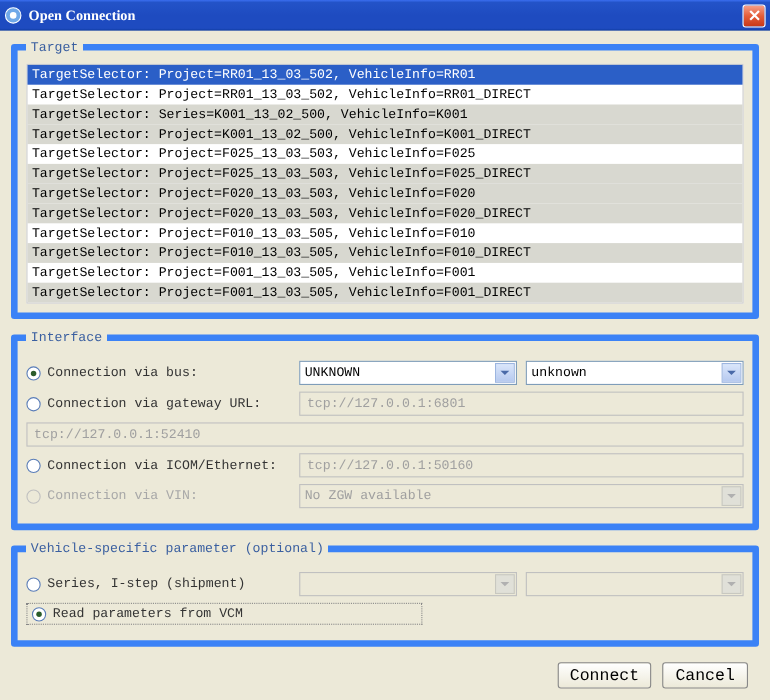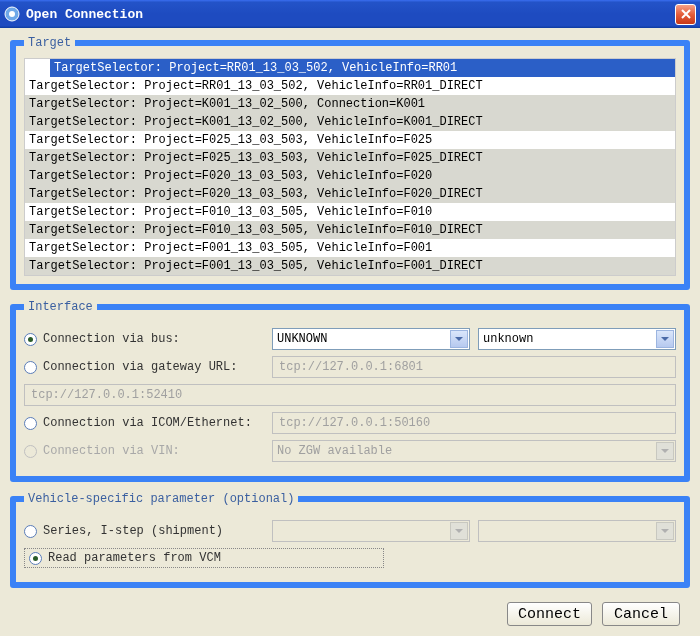--- a/index.html
+++ b/index.html
@@ -11,21 +11,21 @@
   height: 636px;
   overflow: hidden;
 }
 .titlebar {
   background: linear-gradient(to bottom, #3a6ef0 0%, #2353c8 8%, #1e4bc0 50%, #1e4bc0 92%, #0d3a9e 100%);
   height: 28px;
   display: flex;
   align-items: center;
   padding: 0 4px;
   color: #fff;
-  font-family: Liberation Mono, monospace;
+  font-family: Liberation Serif, serif;
   font-size: 13px;
   font-weight: bold;
 }
 .titlebar .icon {
   width: 16px; height: 16px;
   margin-right: 6px;
   display: inline-flex; align-items: center; justify-content: center;
 }
 .titlebar .title { flex: 1; }
 .titlebar .close {
@@ -64,21 +64,20 @@
   padding: 2px 4px;
   white-space: nowrap;
   font-family: "Courier New", monospace;
   font-size: 12px;
   color: #000;
   cursor: pointer;
 }
 .target-row.selected {
   background: #2b5fc7;
   color: #fff;
-  margin-left: 25px;
 }
 .target-row.alt {
   background: #d8d8d0;
 }
 .iface-row {
   display: flex;
   margin: 6px 0;
   gap: 8px;
 }
 .iface-label {
@@ -186,21 +185,21 @@
   </div>
 </div>
 
 <div class="content">
 
   <fieldset>
     <legend>Target</legend>
     <div class="target-list">
       <div class="target-row selected">TargetSelector: Project=RR01_13_03_502, VehicleInfo=RR01</div>
       <div class="target-row">TargetSelector: Project=RR01_13_03_502, VehicleInfo=RR01_DIRECT</div>
-      <div class="target-row alt">TargetSelector: Project=K001_13_02_500, Connection=K001</div>
+      <div class="target-row alt">TargetSelector: Series=K001_13_02_500, VehicleInfo=K001</div>
       <div class="target-row alt">TargetSelector: Project=K001_13_02_500, VehicleInfo=K001_DIRECT</div>
       <div class="target-row">TargetSelector: Project=F025_13_03_503, VehicleInfo=F025</div>
       <div class="target-row alt">TargetSelector: Project=F025_13_03_503, VehicleInfo=F025_DIRECT</div>
       <div class="target-row alt">TargetSelector: Project=F020_13_03_503, VehicleInfo=F020</div>
       <div class="target-row alt">TargetSelector: Project=F020_13_03_503, VehicleInfo=F020_DIRECT</div>
       <div class="target-row">TargetSelector: Project=F010_13_03_505, VehicleInfo=F010</div>
       <div class="target-row alt">TargetSelector: Project=F010_13_03_505, VehicleInfo=F010_DIRECT</div>
       <div class="target-row">TargetSelector: Project=F001_13_03_505, VehicleInfo=F001</div>
       <div class="target-row alt">TargetSelector: Project=F001_13_03_505, VehicleInfo=F001_DIRECT</div>
     </div>

